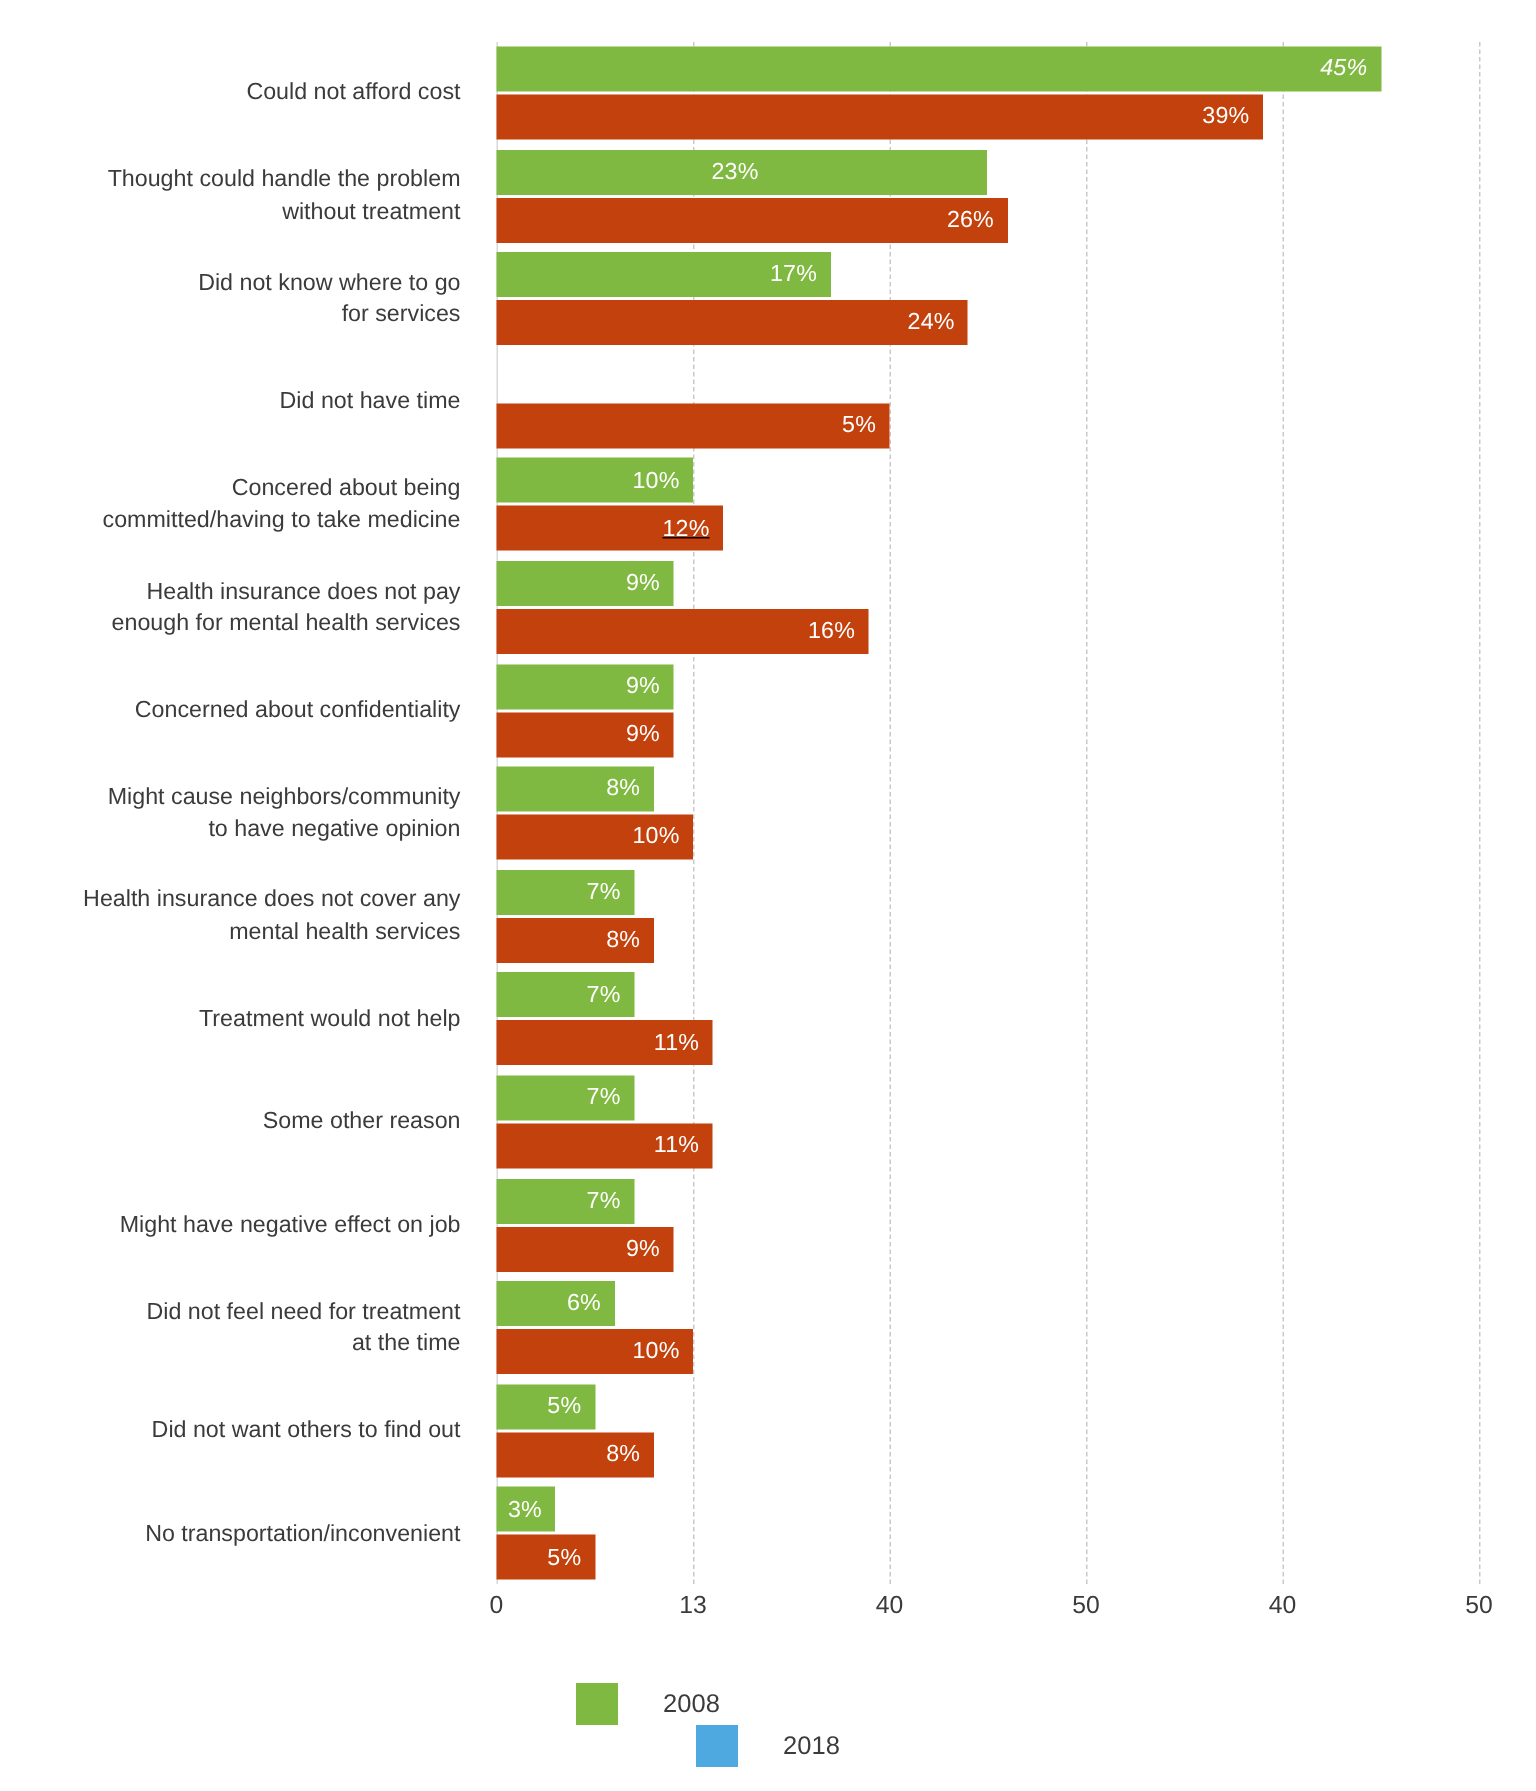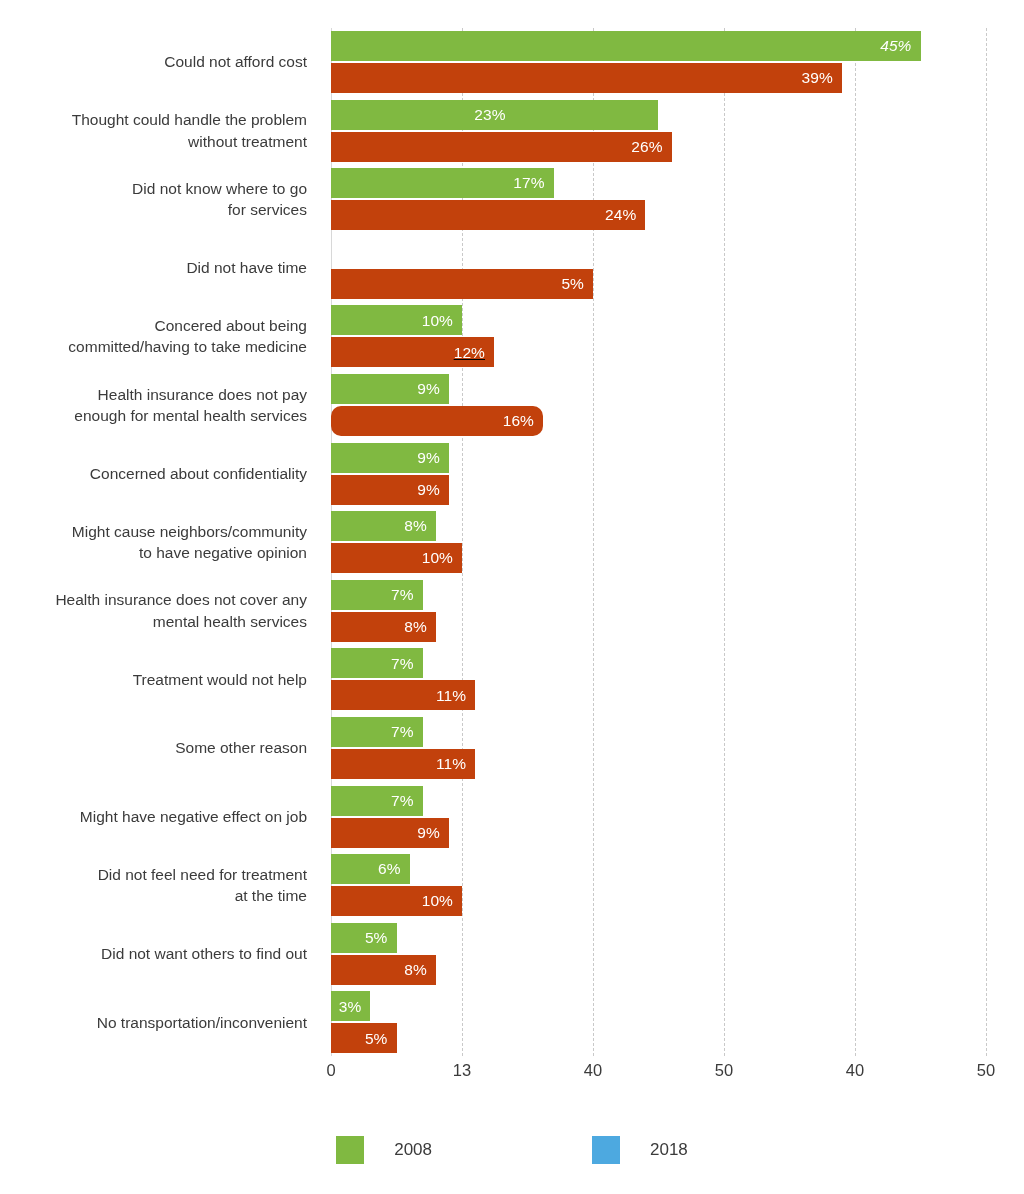--- a/index.html
+++ b/index.html
@@ -114,20 +114,21 @@
   
   .legend {
     position: absolute;
     left: 0;
     top: 1130px;
     width: 1024px;
     height: 40px;
     display: flex;
     justify-content: center;
     align-items: center;
+    flex-direction: column;
   }
   .legend-item {
     display: flex;
     align-items: center;
   }
   .legend-item.first { margin-right: 160px; }
   .legend-swatch {
     width: 28px;
     height: 28px;
     flex: 0 0 auto;
@@ -200,33 +201,33 @@
             </div>
           </div>
         </div>
         <div class="cat-group" style="top: 277.4px;">
           <div class="bar-row series-0">
             <div class="bar c2008" title="Concered about being committed/having to take medicine — 2008: 10%" style="width: 131px;">
               <span class="bar-value">10%</span>
             </div>
           </div>
           <div class="bar-row series-1">
-            <div class="bar c2018" title="Concered about being committed/having to take medicine — 2018: 12%" style="width: 163px; text-decoration: underline;">
+            <div class="bar c2018" title="Concered about being committed/having to take medicine — 2018: 12%" style="width: 151px; text-decoration: underline;">
               <span class="bar-value">12%</span>
             </div>
           </div>
         </div>
         <div class="cat-group" style="top: 346px;">
           <div class="bar-row series-0">
             <div class="bar c2008" title="Health insurance does not pay enough for mental health services — 2008: 9%" style="width: 117.9px;">
               <span class="bar-value">9%</span>
             </div>
           </div>
           <div class="bar-row series-1">
-            <div class="bar c2018" title="Health insurance does not pay enough for mental health services — 2018: 16%" style="width: 212px; border-radius: 10px;">
+            <div class="bar c2018" title="Health insurance does not pay enough for mental health services — 2018: 16%" style="width: 248px;">
               <span class="bar-value">16%</span>
             </div>
           </div>
         </div>
         <div class="cat-group" style="top: 414.6px;">
           <div class="bar-row series-0">
             <div class="bar c2008" title="Concerned about confidentiality — 2008: 9%" style="width: 117.9px;">
               <span class="bar-value">9%</span>
             </div>
           </div>

